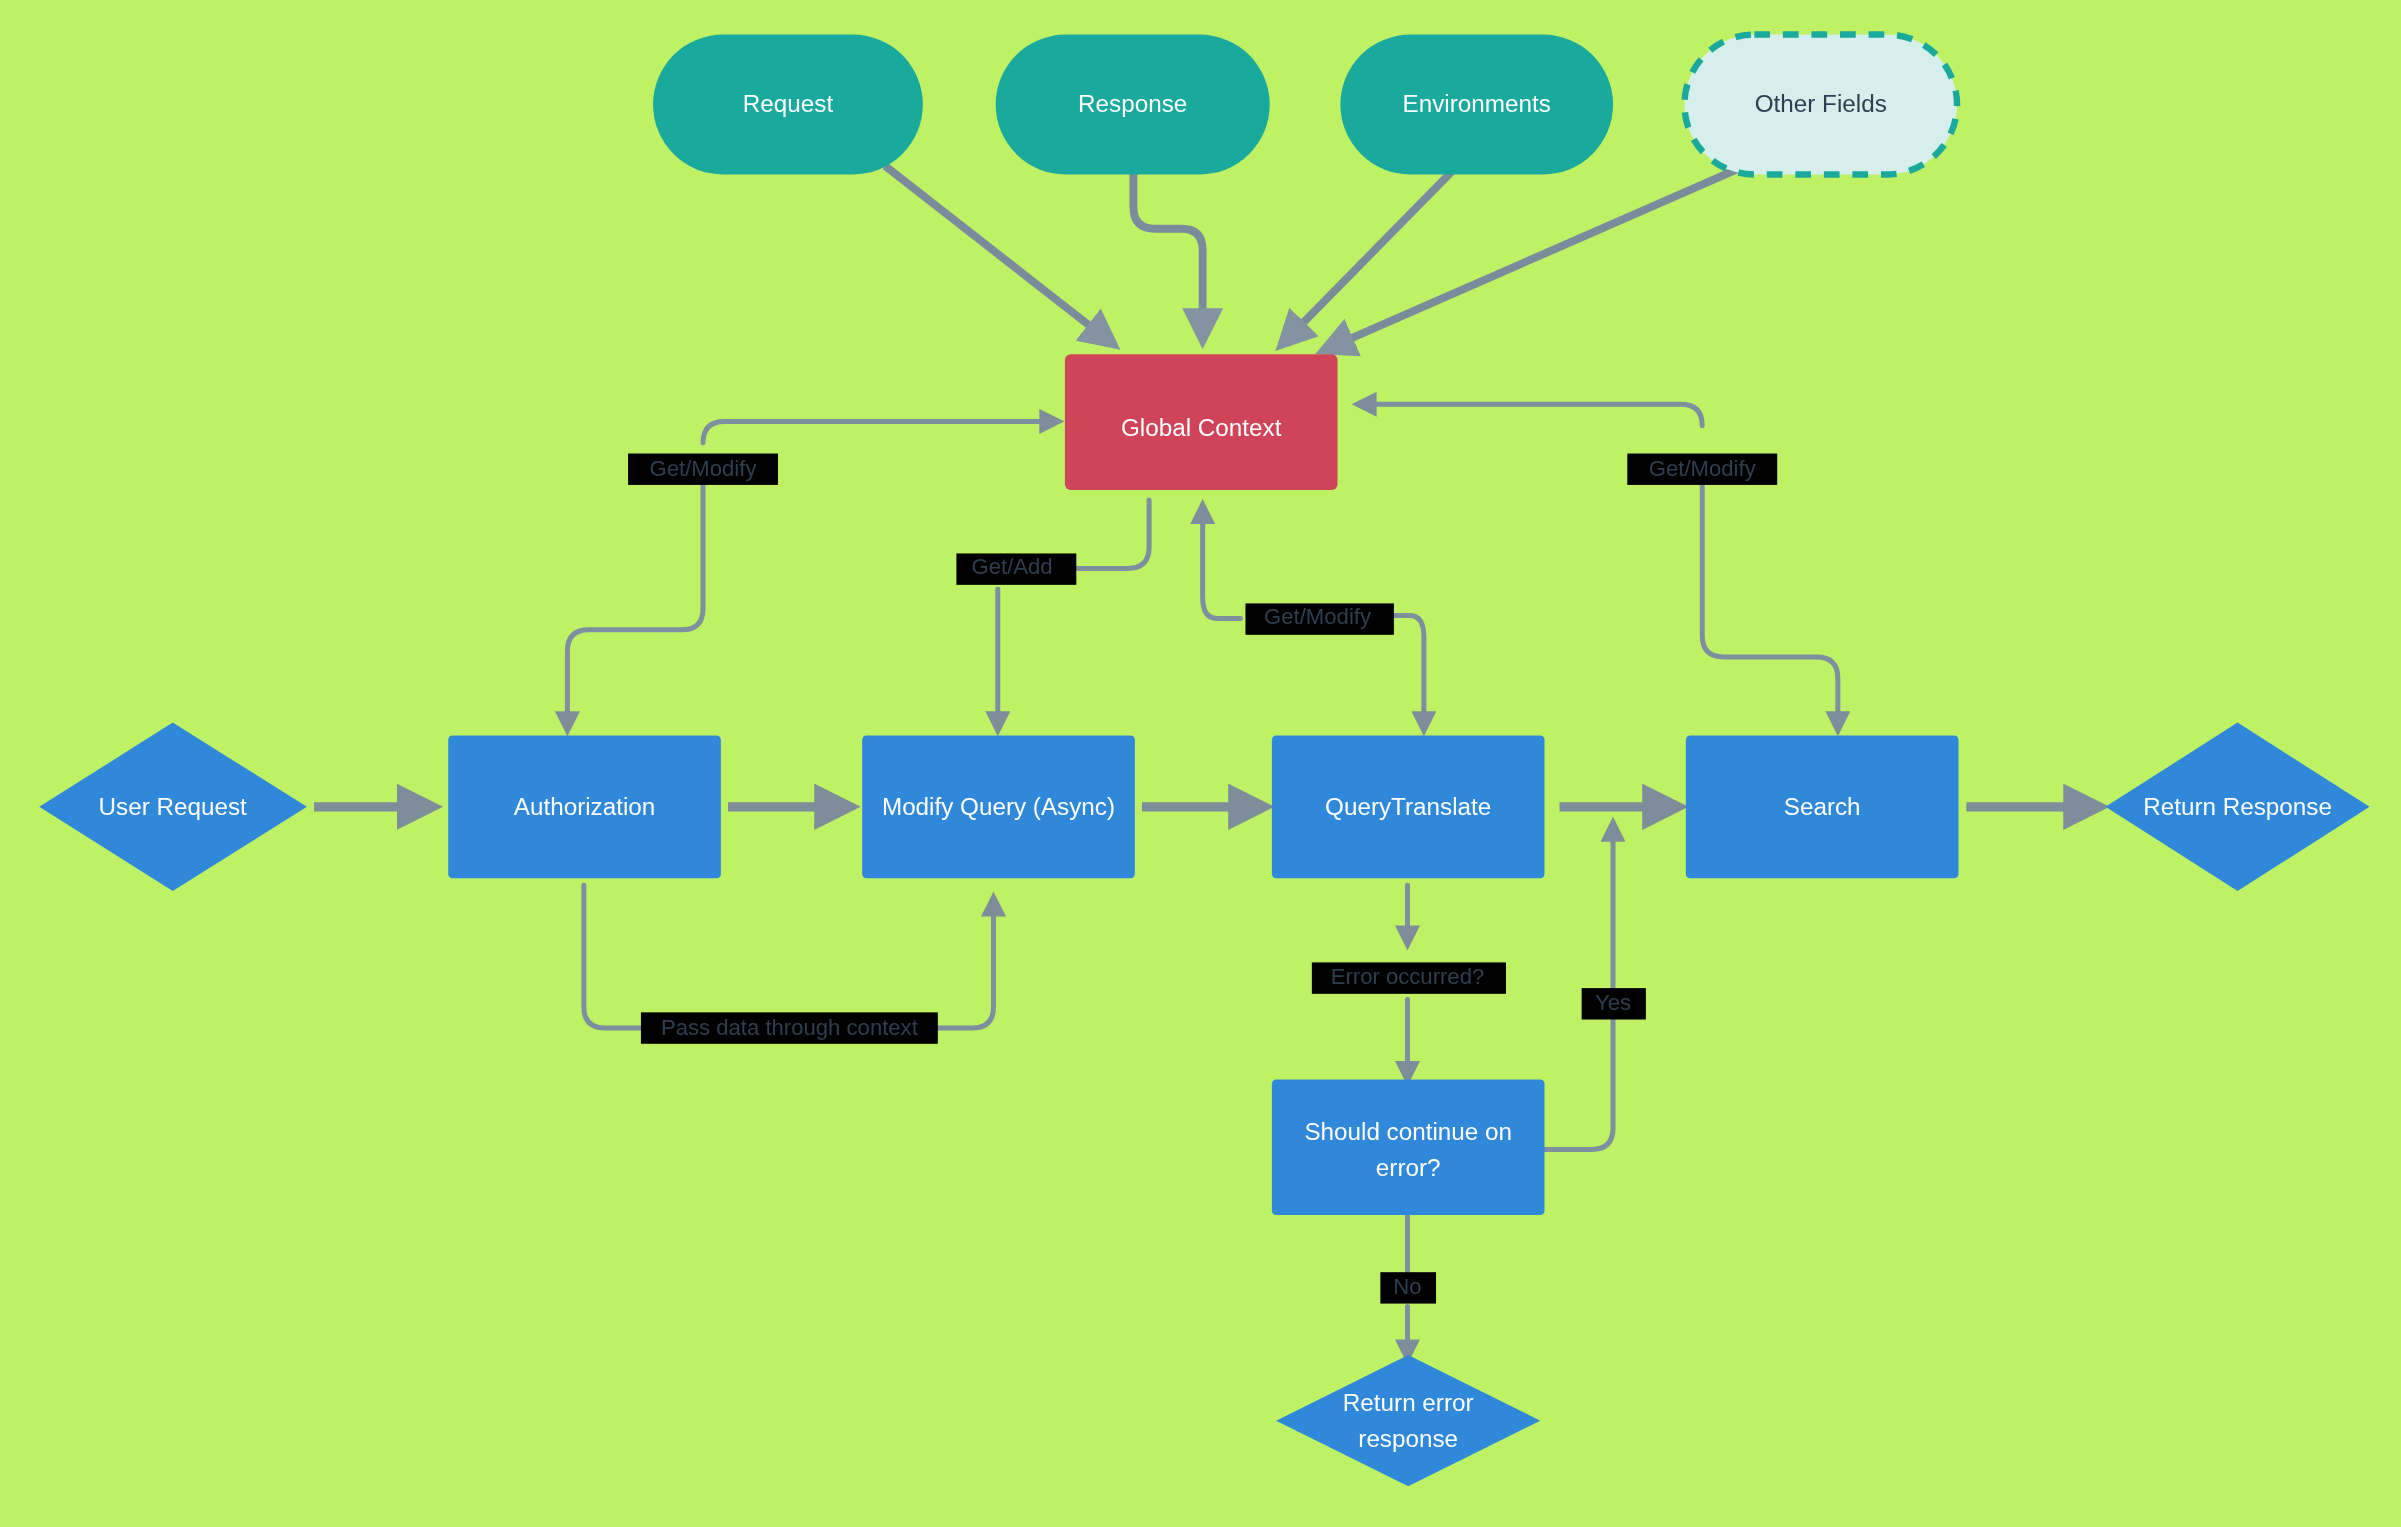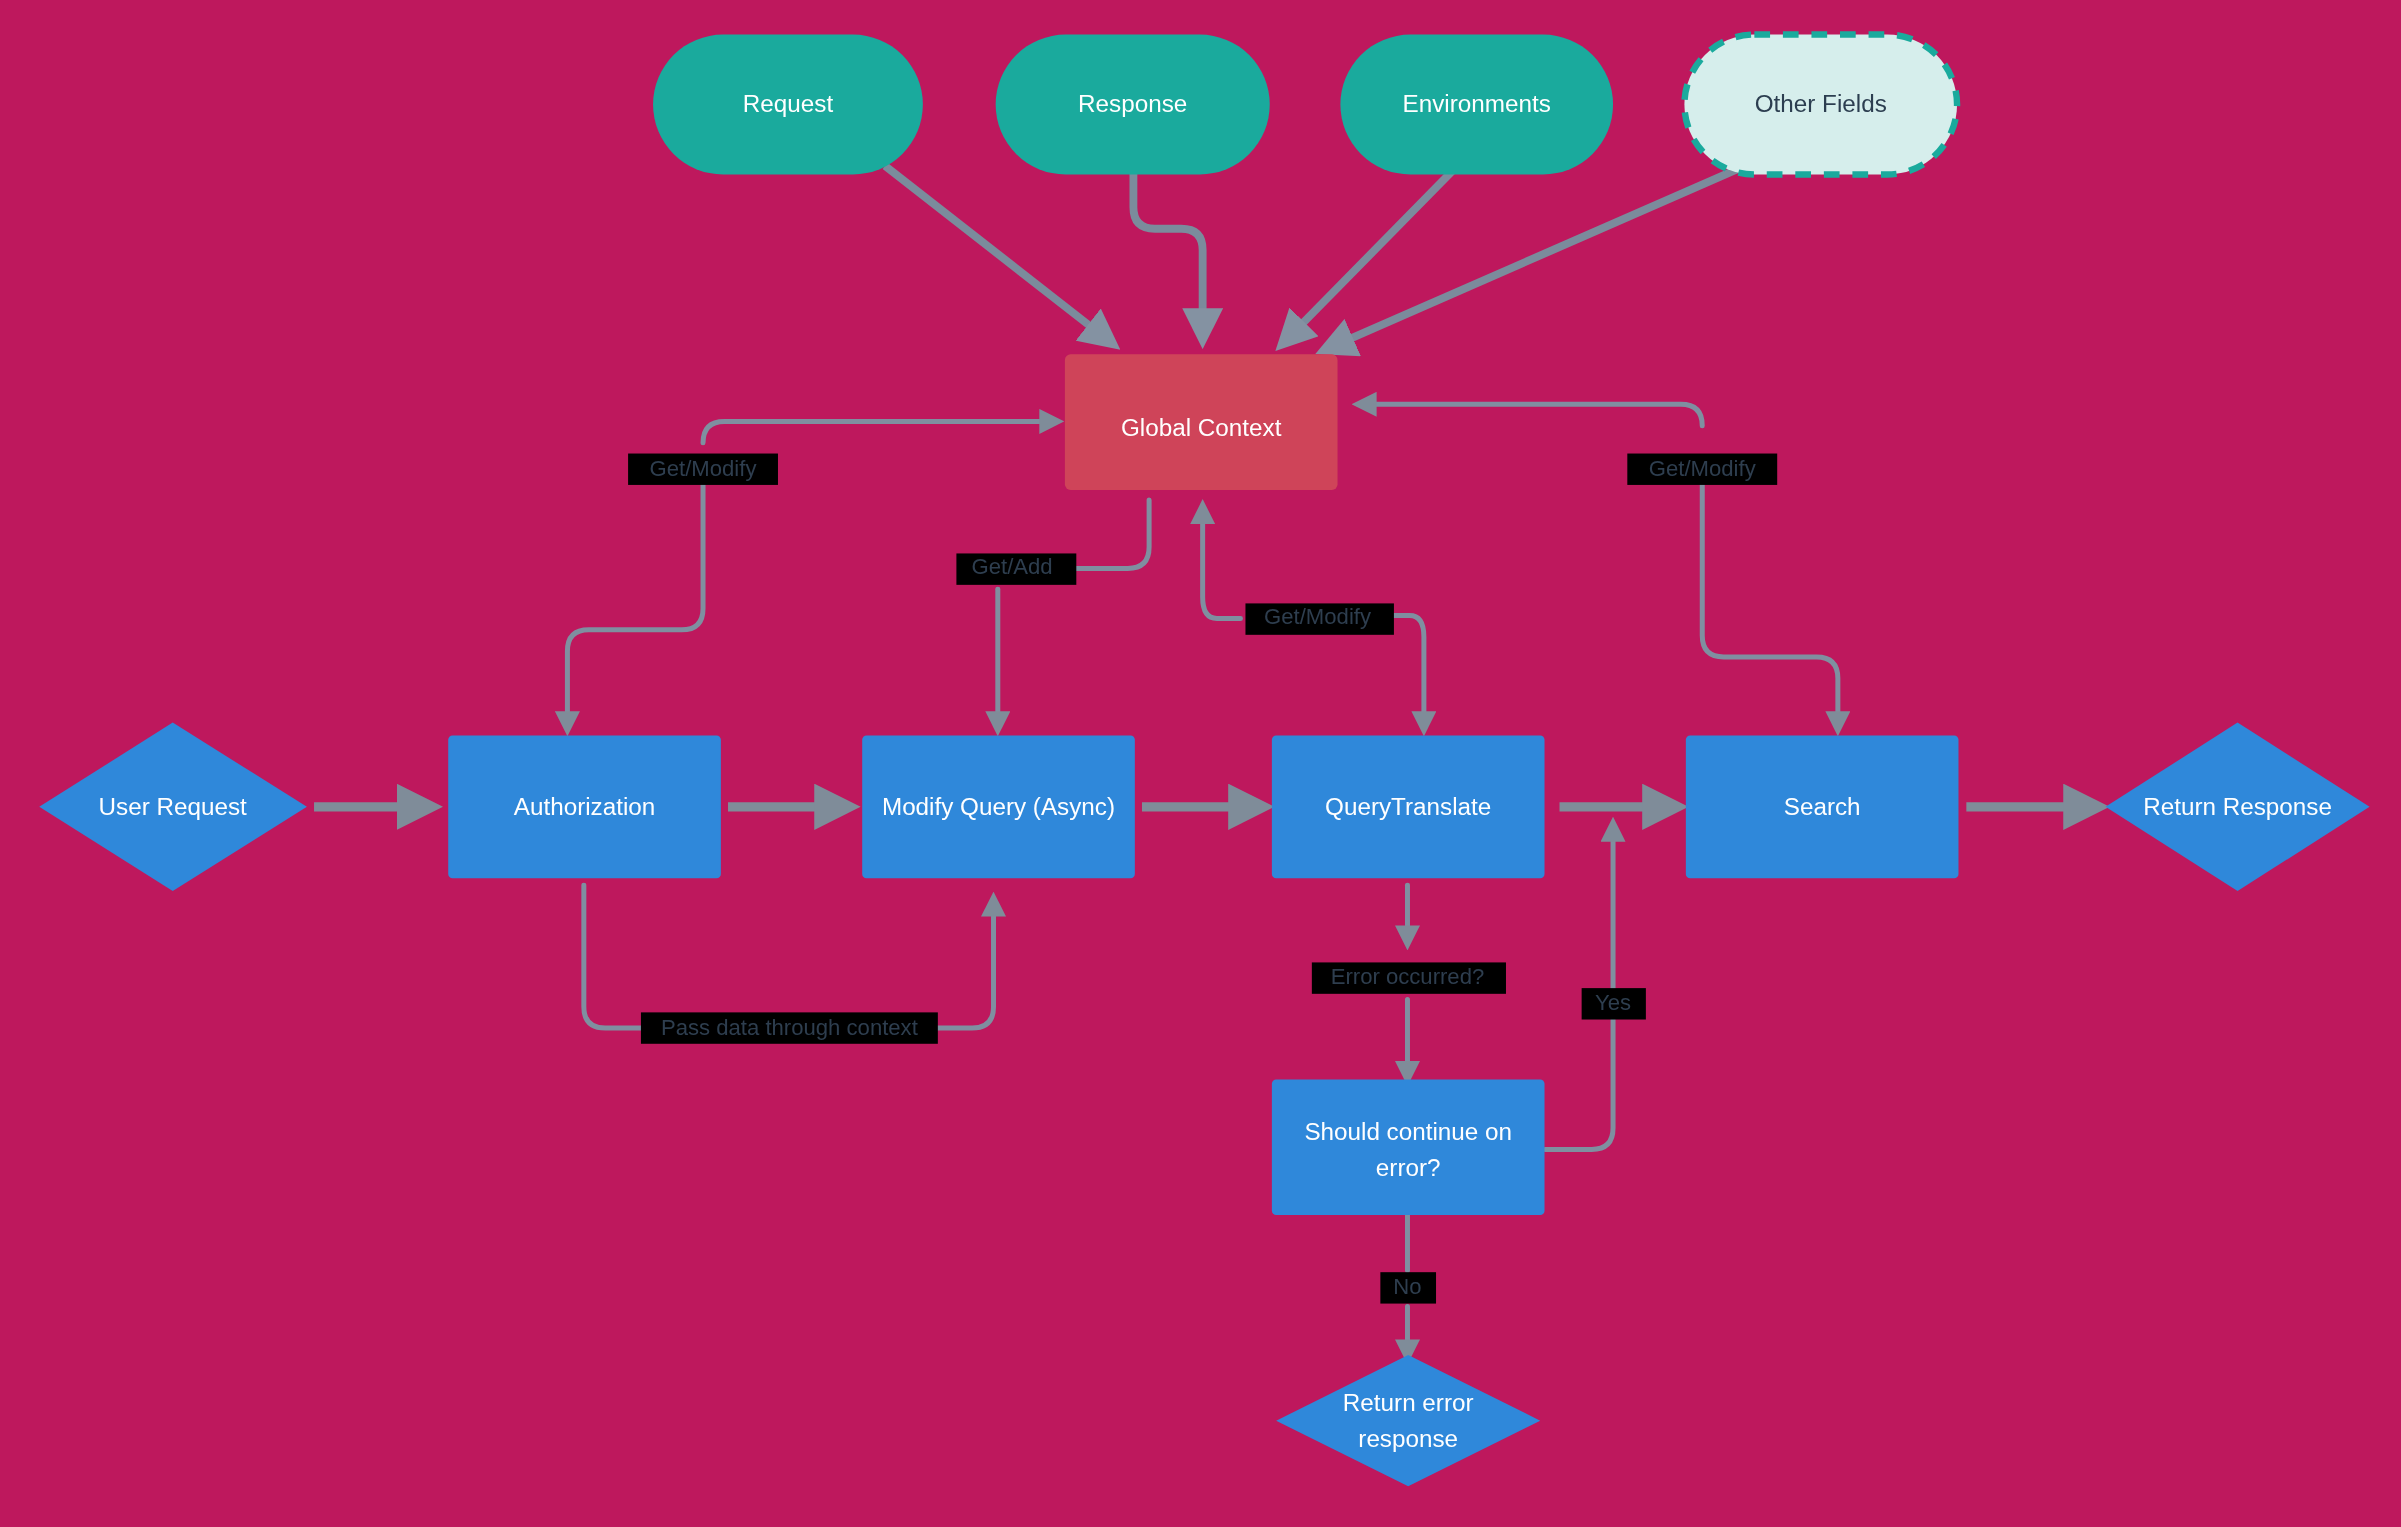--- a/index.html
+++ b/index.html
@@ -11,21 +11,21 @@
   body {
     width: 2401px;
     height: 1528px;
     overflow: hidden;
     font-family: "Liberation Sans", sans-serif;
   }
   #diagram-root {
     position: relative;
     width: 2401px;
     height: 1528px;
-    background: #be185d;
+    background: #bef264;
   }
   svg#flow {
     position: absolute;
     top: 0;
     left: 0;
     width: 2401px;
     height: 1528px;
     display: block;
   }
   .node-label {

